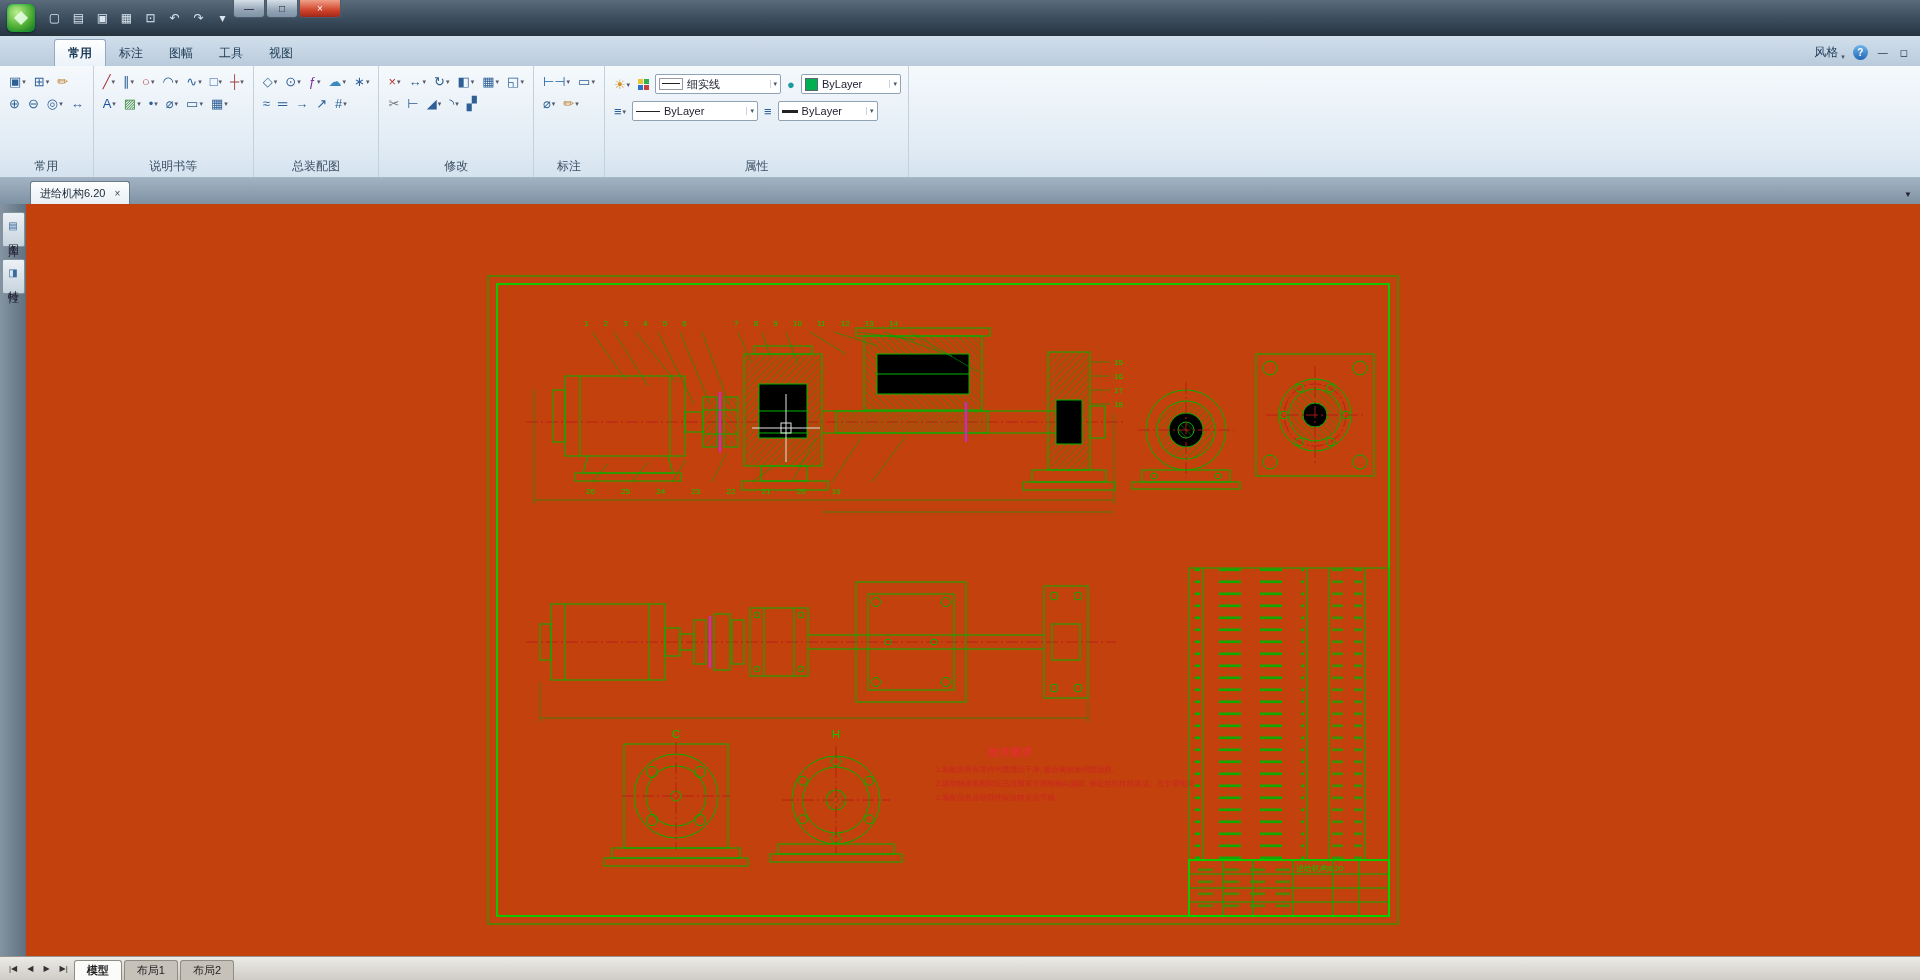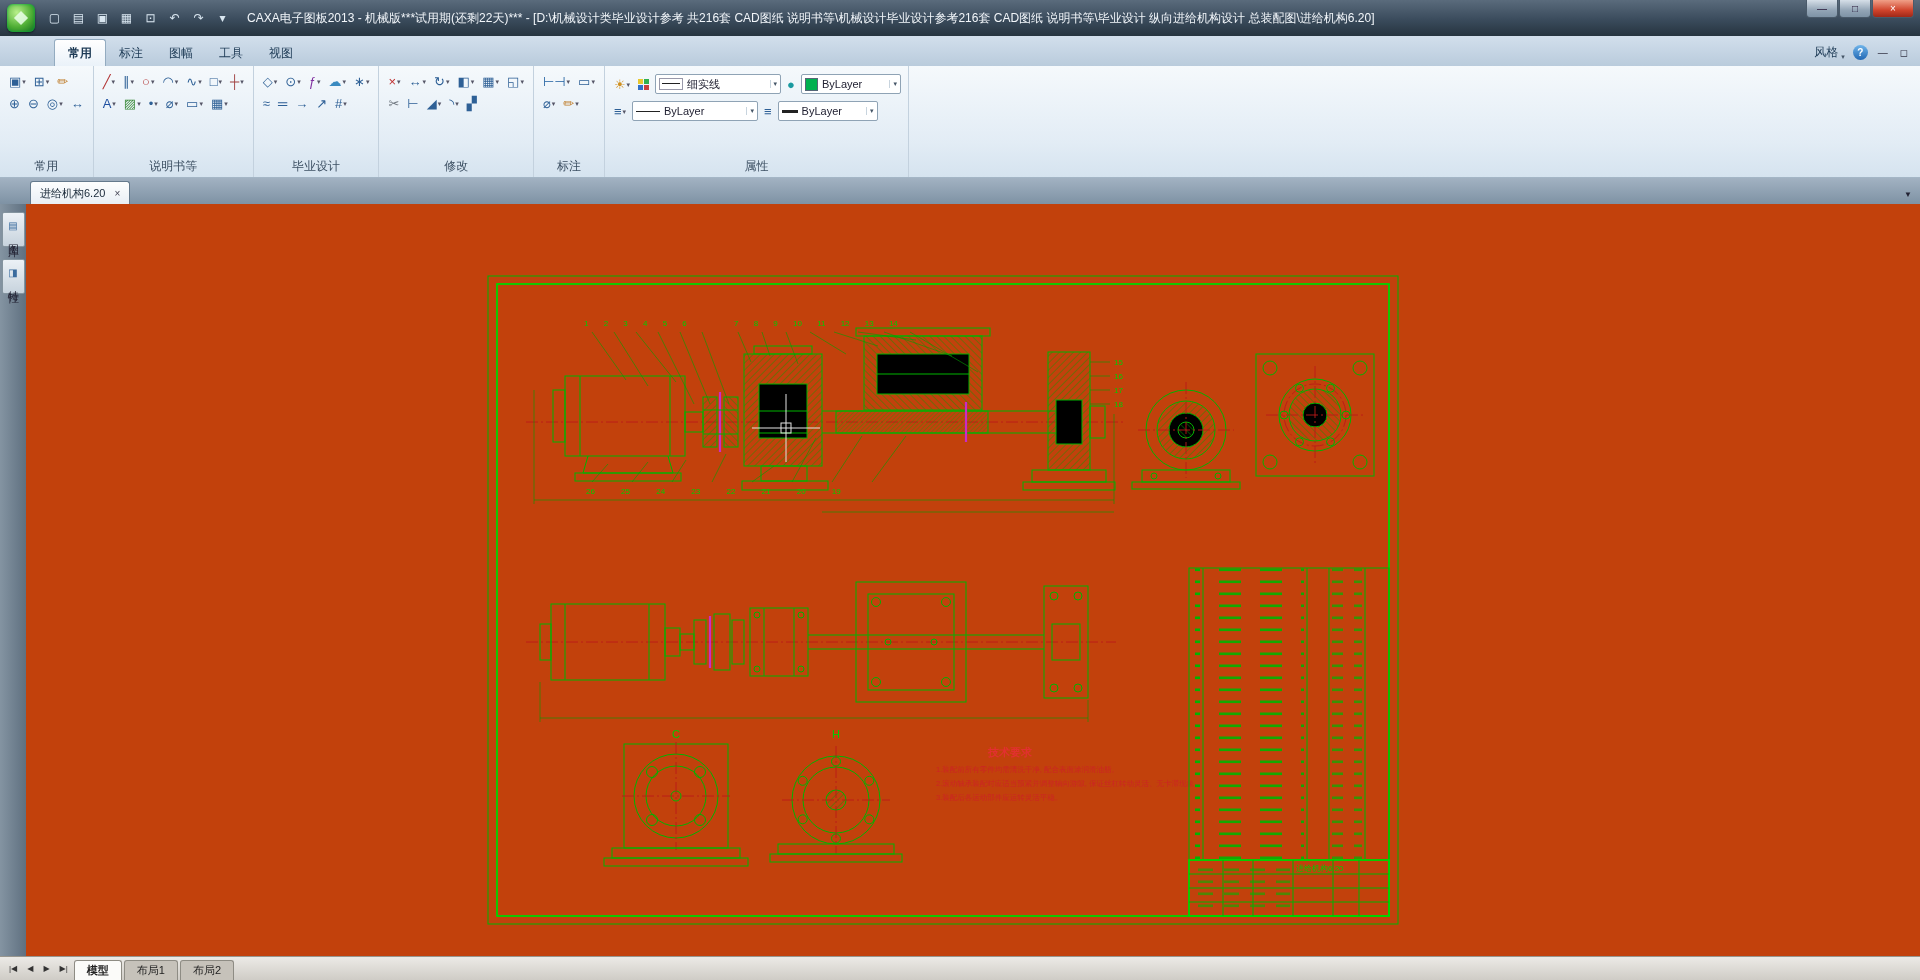--- a/index.html
+++ b/index.html
@@ -118,21 +118,20 @@
     <div class="qicons">
         <div class="qicon">▢</div>
         <div class="qicon">▤</div>
         <div class="qicon">▣</div>
         <div class="qicon">▦</div>
         <div class="qicon">⊡</div>
         <div class="qicon">↶</div>
         <div class="qicon">↷</div>
         <div class="qicon">▾</div>
       </div>
-    <div class="title-text">CAXA电子图板2013 - 机械版***试用期(还剩22天)*** - [D:\机械设计类毕业设计参考 共216套 CAD图纸 说明书等\机械设计毕业设计参考216套 CAD图纸 说明书等\毕业设计 纵向进给机构设计 总装配图\进给机构6.20]</div>
     <div class="winbtns">
       <div class="winbtn">—</div>
       <div class="winbtn">□</div>
       <div class="winbtn close">×</div>
     </div>
   </div>
 
   <div class="tabrow">
     <div class="rtablist">
         <div class="rtab active">常用</div>
@@ -285,21 +284,21 @@
               </div>
               <div class="ricon">
                 <span>↗</span>
               </div>
               <div class="ricon">
                 <span>#</span>
                 <span class="arr">▾</span>
               </div>
             </div>
           </div>
-          <div class="rlabel">毕业设计</div>
+          <div class="rlabel">总装配图</div>
         </div>
         <div class="rgroup">
           <div class="rrows">
             <div class="rrow">
               <div class="ricon">
                 <span style="color: rgb(192, 48, 48);">×</span>
                 <span class="arr">▾</span>
               </div>
               <div class="ricon">
                 <span>↔</span>

